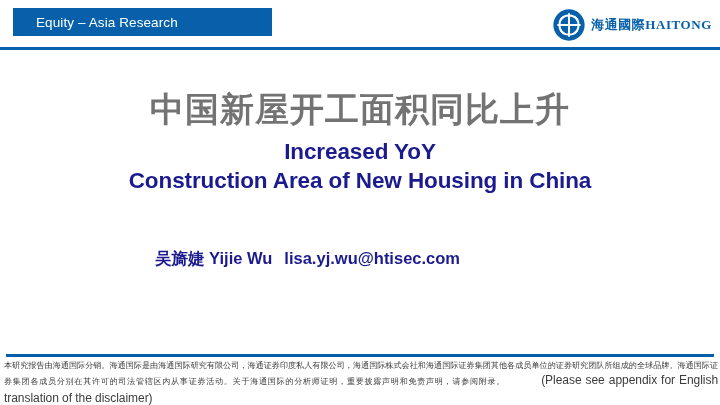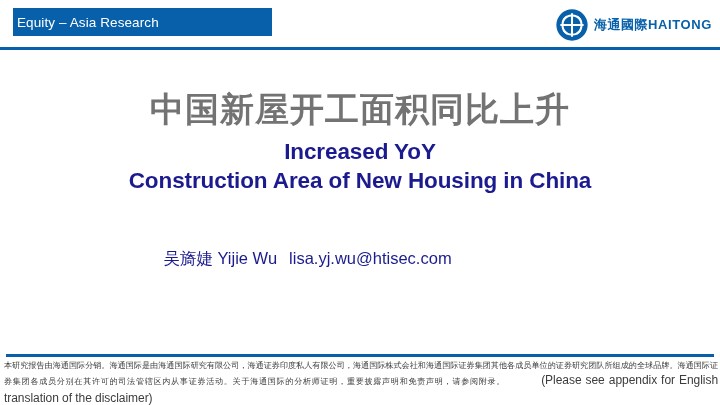--- a/index.html
+++ b/index.html
@@ -28,21 +28,21 @@
   .header-bar {
     position: absolute;
     left: 13px;
     top: 8px;
     width: 259px;
     height: 28px;
     background: #0860AA;
     display: flex;
     align-items: center;
     box-sizing: border-box;
-    padding-left: 4px;
+    padding-left: 23px;
   }
   .header-bar-label {
     color: #ffffff;
     font-size: 13.5px;
     font-family: "Liberation Sans", sans-serif;
     letter-spacing: 0.1px;
     white-space: nowrap;
   }
 
   .header-rule {
@@ -82,21 +82,21 @@
     font-weight: bold;
     letter-spacing: 0.5px;
     font-family: "DejaVu Sans", sans-serif;
     margin-bottom: 2px;
   }
   .logo-en {
     color: #0860AA;
     font-size: 13px;
     font-weight: bold;
     letter-spacing: 0.6px;
-    font-family: Liberation Sans, sans-serif;
+    font-family: Liberation Serif, serif;
   }
 
   
   .title-block {
     position: absolute;
     left: 0;
     top: 88px;
     width: 720px;
     text-align: center;
   }
@@ -121,21 +121,21 @@
 
   
   .author-line {
     position: absolute;
     left: 0;
     top: 248px;
     width: 615px;
     text-align: center;
     color: #1B1B8F;
     font-size: 16.5px;
-    font-weight: normal;
+    font-weight: bold;
     font-family: "Liberation Sans", sans-serif;
     white-space: nowrap;
   }
   .author-name-cn {
     font-family: "DejaVu Serif", serif;
   }
   .author-email {
     margin-left: 12px;
   }
   .date-line {

